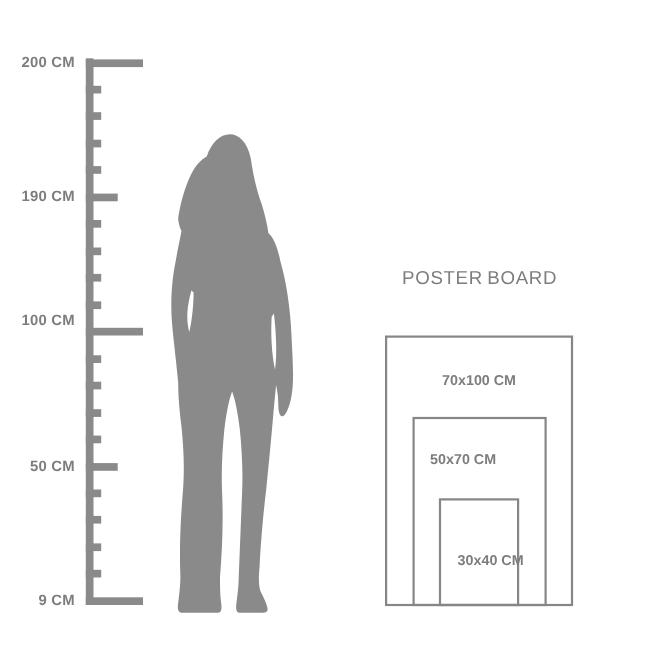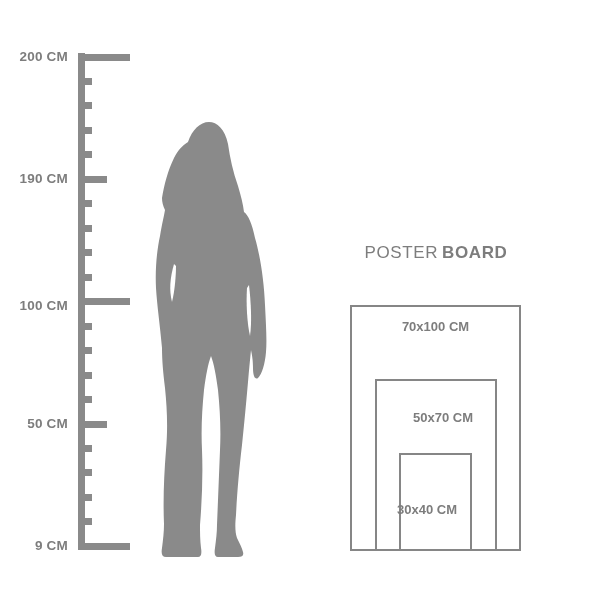--- a/index.html
+++ b/index.html
@@ -16,21 +16,21 @@
     letter-spacing:0.2px;white-space:nowrap;
   }
   
   .silhouette{position:absolute;left:150px;top:120px;width:118px;height:438px;}
   
   .pb-title{
     position:absolute;left:348px;top:243px;width:176px;text-align:center;
     font-size:17px;color:var(--text,#7d7d7d);letter-spacing:0.6px;white-space:nowrap;
   }
   .pb-title .light{font-weight:normal;}
-  .pb-title .bold{font-weight:bold;margin-left:4px;}
+  .pb-title .bold{font-weight:normal;margin-left:4px;}
   .poster-rect{
     position:absolute;box-sizing:border-box;border:2px solid var(--border,#868686);
     background:transparent;
   }
   .poster-label{
     position:absolute;width:120px;height:18px;line-height:18px;text-align:center;
     font-size:13px;font-weight:bold;color:var(--text,#7d7d7d);white-space:nowrap;
   }
 </style>
 </head>
@@ -57,21 +57,21 @@
       <div class="tick" style="left: 78px; top: 224.8px; width: 14px; height: 7px;"></div>
       <div class="tick" style="left: 78px; top: 200.3px; width: 14px; height: 7px;"></div>
       <div class="tick" style="left: 78px; top: 175.8px; width: 29px; height: 7px;"></div>
       <div class="tick" style="left: 78px; top: 151.4px; width: 14px; height: 7px;"></div>
       <div class="tick" style="left: 78px; top: 126.9px; width: 14px; height: 7px;"></div>
       <div class="tick" style="left: 78px; top: 102.4px; width: 14px; height: 7px;"></div>
       <div class="tick" style="left: 78px; top: 78px; width: 14px; height: 7px;"></div>
       <div class="tick" style="left: 78px; top: 53.5px; width: 52px; height: 7px;"></div>
       <div class="tick-label" style="top: 47px;">200 CM</div>
       <div class="tick-label" style="top: 169.3px;">190 CM</div>
-      <div class="tick-label" style="top: 296px;">100 CM</div>
+      <div class="tick-label" style="top: 281px;">100 CM</div>
       <div class="tick-label" style="top: 414px; text-align: right;">50 CM</div>
       <div class="tick-label" style="top: 536.3px;">9 CM</div>
     </div>
 
   <svg class="silhouette" viewBox="0 0 118 438" xmlns="http://www.w3.org/2000/svg" aria-hidden="true">
     <path fill="#8a8a8a" d="
       M59,2
       C67,2 75,9 78,24
       C80,38 83,52 88,66
       C91,76 93,84 94,92
@@ -115,20 +115,20 @@
     <path fill="#ffffff" d="M24,144 C20,158 19,170 22,182 C25,170 26,154 26,146 Z"></path>
     <path fill="#ffffff" d="M99,165 C101,182 102,202 100,216 C97,203 96,183 97,168 Z"></path>
   </svg>
 
   <div id="poster-board">
     <div class="pb-title">
       <span class="light">POSTER</span><span class="bold">BOARD</span>
     </div>
 
   <div class="poster-rect" style="left: 350.1px; top: 305px; width: 170.8px; height: 246px;"></div>
-      <div class="poster-label" style="left: 375.5px; top: 318px;">70x100 CM</div>
+      <div class="poster-label" style="left: 375.5px; top: 337px;">70x100 CM</div>
       <div class="poster-rect" style="left: 374.5px; top: 378.8px; width: 122px; height: 172.2px;"></div>
-      <div class="poster-label" style="left: 383px; top: 408.8px;">50x70 CM</div>
+      <div class="poster-label" style="left: 361px; top: 408.8px;">50x70 CM</div>
       <div class="poster-rect" style="left: 398.9px; top: 452.6px; width: 73.2px; height: 98.4px;"></div>
-      <div class="poster-label" style="left: 367px; top: 500.6px; text-align: center;">30x40 CM</div>
+      <div class="poster-label" style="left: 386px; top: 500.6px; text-align: center;">30x40 CM</div>
     </div>
 
 </div>
 
 </body></html>

